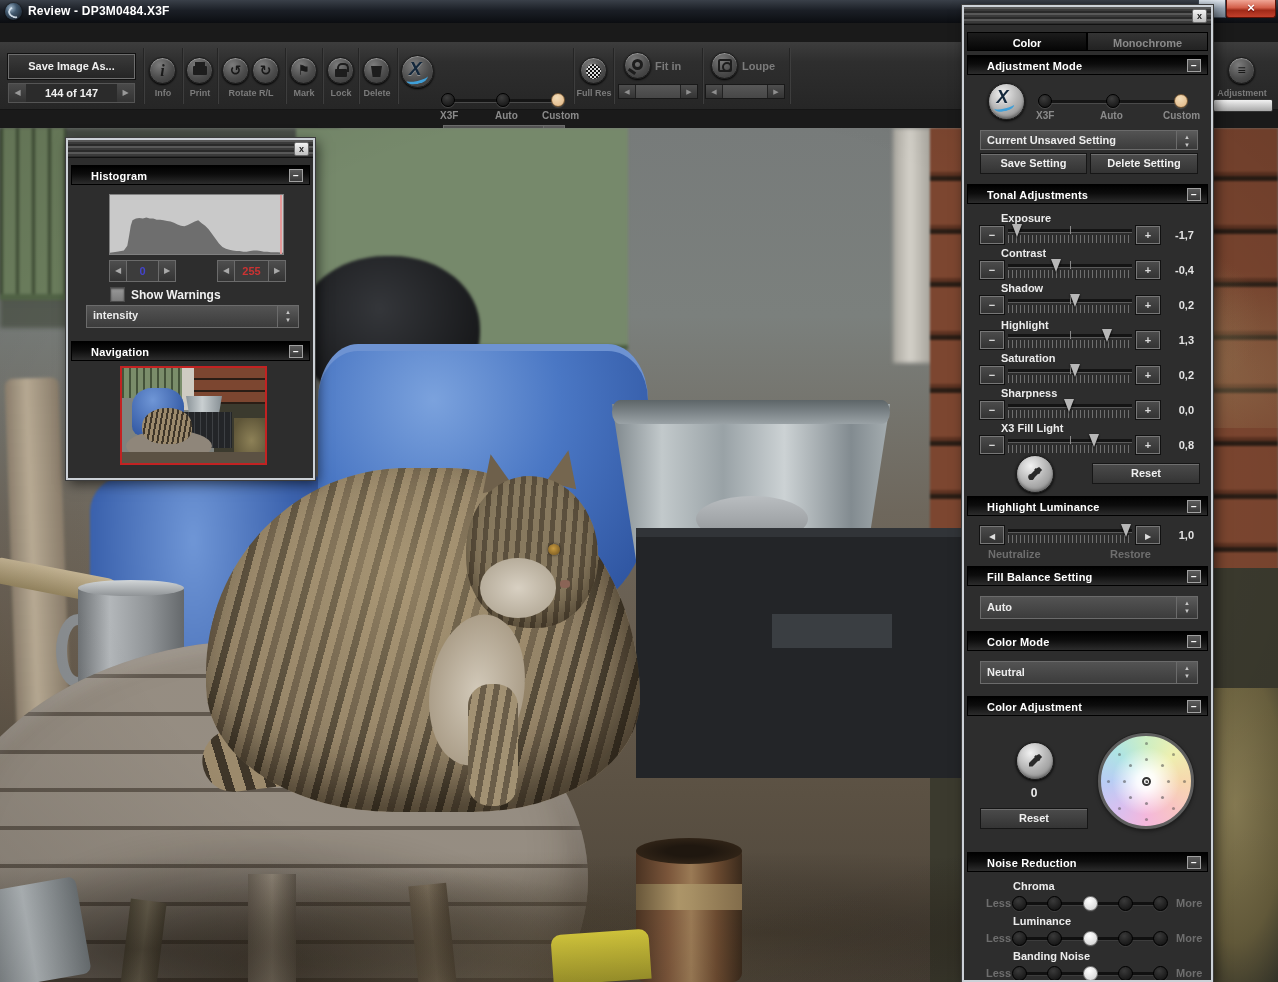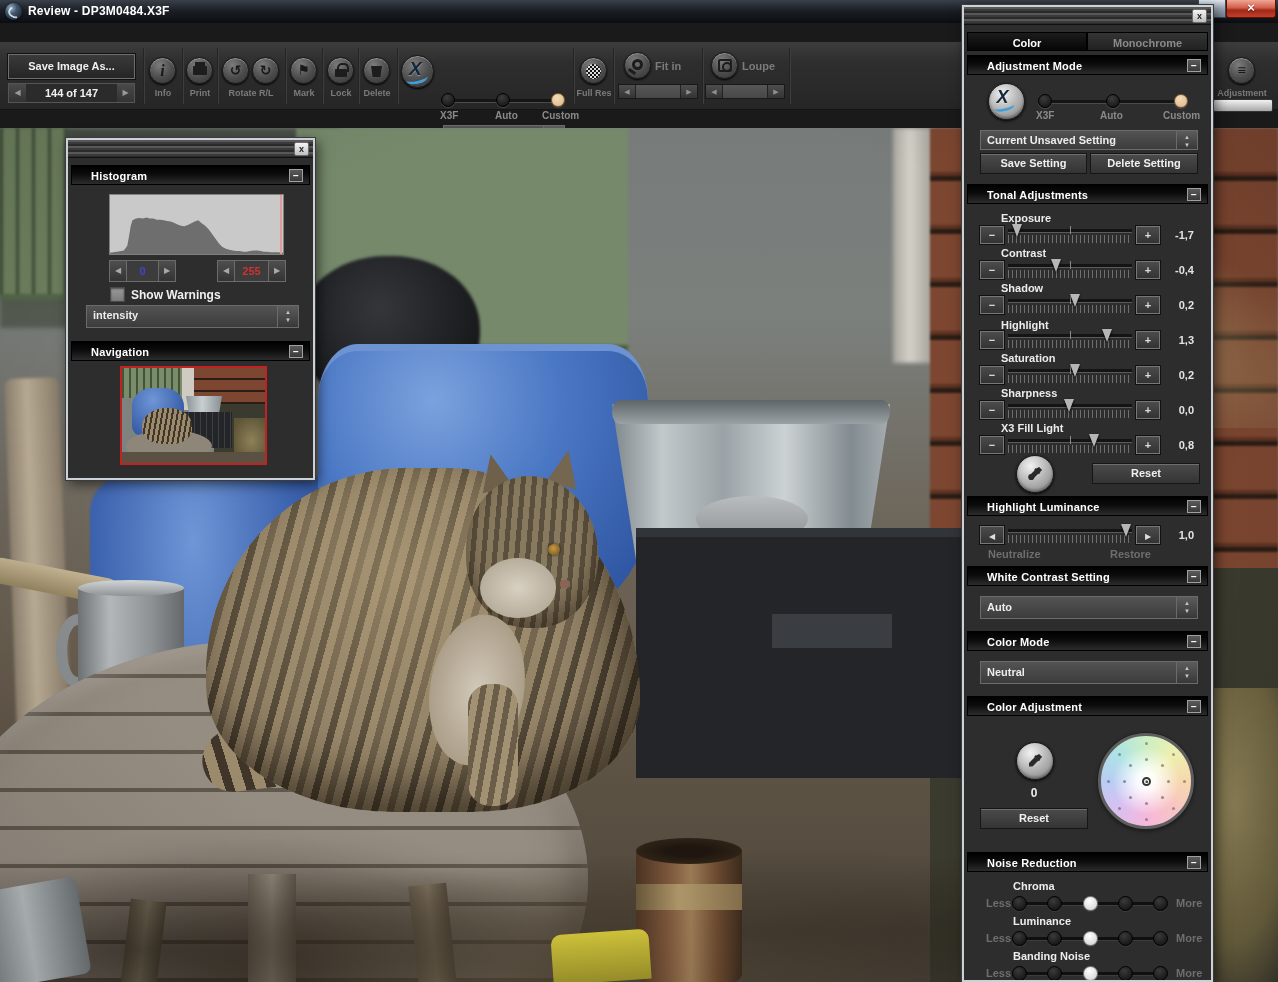--- a/index.html
+++ b/index.html
@@ -516,21 +516,21 @@
           <div class="st-comb"></div>
         <div class="st-thumb" style="left: 95%;"></div>
       </div>
       <div class="sq-btn arr-r" style="left:172px;top:519px"></div>
       <div class="ta-value" style="left:194px;top:522px">1,0</div>
       <div style="position:absolute;left:24px;top:541px;font-size:11px;font-weight:700;color:#6e6e6e">Neutralize</div>
       <div style="position:absolute;left:146px;top:541px;font-size:11px;font-weight:700;color:#6e6e6e">Restore</div>
     </div>
 
     <div class="sec-header" style="top:559px">
-      <span>White Contrast Setting</span>
+      <span>Fill Balance Setting</span>
       <div class="min-box"></div>
     </div>
     <div class="dropdown" style="left:16px;top:589px;width:218px;height:23px">
       <div class="dd-field" style="padding-top:4px">Auto</div>
       <div class="dd-spin"></div>
     </div>
 
     <div class="sec-header" style="top:624px">
       <span>Color Mode</span>
       <div class="min-box"></div>

